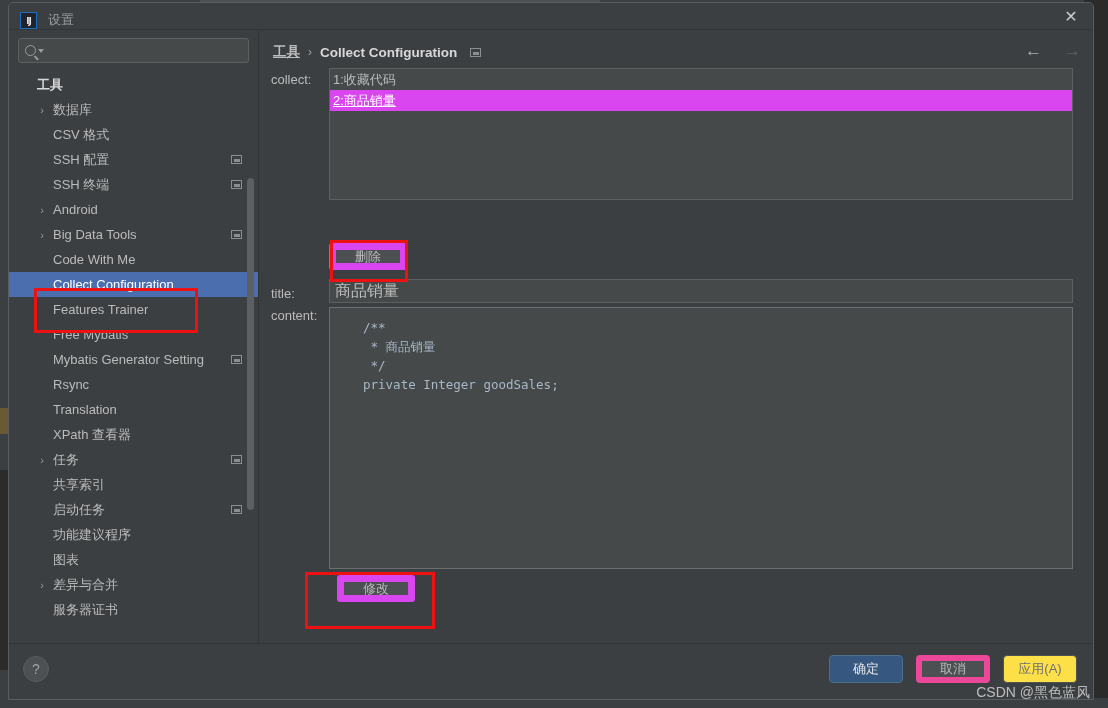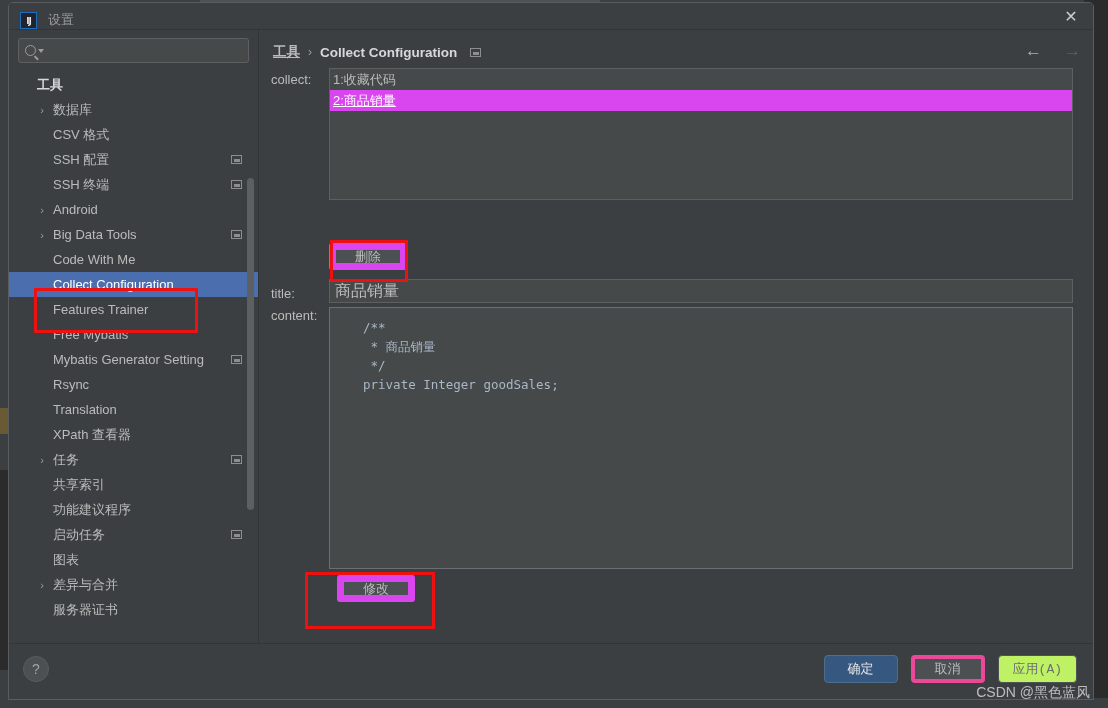--- a/index.html
+++ b/index.html
@@ -237,22 +237,22 @@
     position: absolute; right: 16px; top: 11px;
     display: flex; gap: 13px;
   }
   .dlg-btn {
     min-width: 74px; height: 28px; padding: 0 14px;
     border-radius: 4px; font-size: 13px;
     display: flex; align-items: center; justify-content: center;
     cursor: default;
   }
   .dlg-btn.primary { background: #365880; border: 1px solid #4c708c; color: #e6e6e6; }
-  .dlg-btn.normal { background: #4c5052; border: 4px solid #ec4899; color: #bbbbbb; }
-  .dlg-btn.disabled { background: #bef264; border: 1px solid #4f5254; color: #6d7072; font-family: Liberation Mono, monospace; }
+  .dlg-btn.normal { background: #4c5052; border: 6px solid #ec4899; color: #bbbbbb; }
+  .dlg-btn.disabled { background: #fde047; border: 1px solid #4f5254; color: #6d7072; }
 
   
   .redbox {
     position: absolute; border: 3px solid #ee1111;
     pointer-events: none;
   }
   #red-sidebar { left: 34px; top: 288px; width: 164px; height: 45px; }
   #red-delete  { left: 330px; top: 240px; width: 78px; height: 42px; }
   #red-modify  { left: 305px; top: 572px; width: 130px; height: 57px; }
 
@@ -361,25 +361,25 @@
           </div>
           <div class="tree-row">
             <span class="chev">›</span>
             <span class="tlabel">任务</span>
             <span class="badge-sq"></span>
           </div>
           <div class="tree-row">
             <span class="tlabel">共享索引</span>
           </div>
           <div class="tree-row">
+            <span class="tlabel">启动任务</span>
+            <span class="badge-sq"></span>
+          </div>
+          <div class="tree-row">
             <span class="tlabel">功能建议程序</span>
-          </div>
-          <div class="tree-row">
-            <span class="tlabel">启动任务</span>
-            <span class="badge-sq"></span>
           </div>
           <div class="tree-row">
             <span class="tlabel">图表</span>
           </div>
           <div class="tree-row">
             <span class="chev">›</span>
             <span class="tlabel">差异与合并</span>
           </div>
           <div class="tree-row">
             <span class="tlabel">服务器证书</span>

